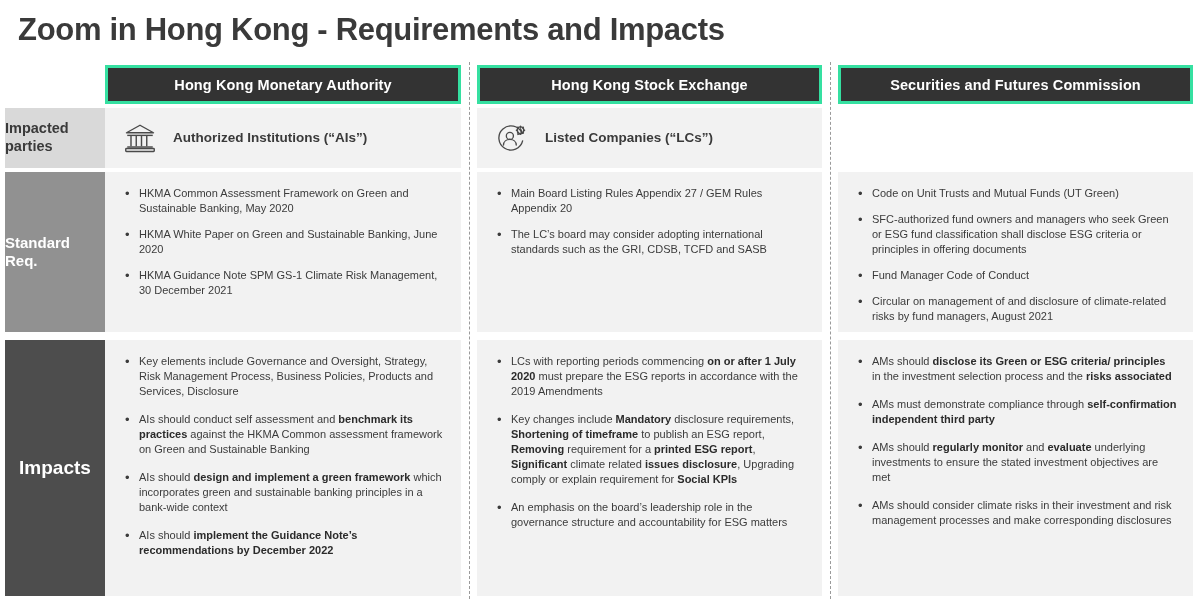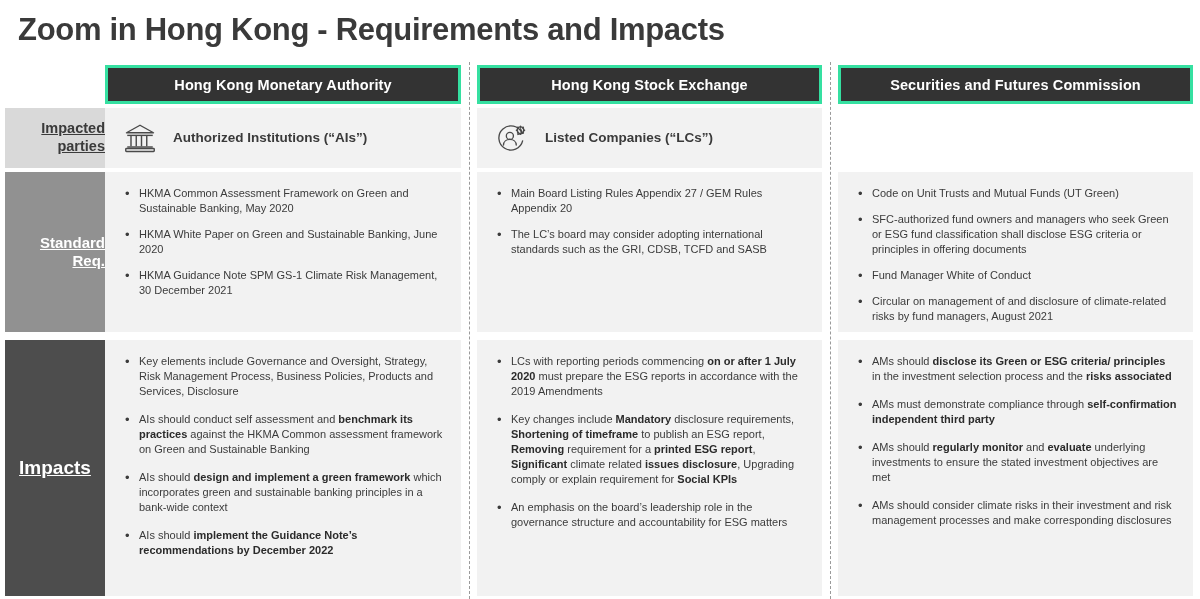--- a/index.html
+++ b/index.html
@@ -65,37 +65,35 @@
   .ch3 { left: 838px;  width: 355px; }
 
   
   .row-label {
     position: absolute;
     left: 5px;
     width: 100px;
     display: flex;
     align-items: center;
     justify-content: center;
-    text-align: right;
+    text-align: left;
     font-weight: bold;
     line-height: 1.22;
-    text-decoration: underline;
   }
   .rl-parties {
     top: 46px; height: 60px;
     background: #d9d9d9;
     color: #3a3a3a;
     font-size: 14.5px;
   }
   .rl-standard {
     top: 110px; height: 160px;
     background: #919191;
     color: #ffffff;
     font-size: 15px;
-    padding-left: 33px;
   }
   .rl-impacts {
     top: 278px; height: 256px;
     background: #4d4d4d;
     color: #ffffff;
     font-size: 19px;
   }
 
   
   .cell {
@@ -234,21 +232,21 @@
     <div class="cell c2 row-standard">
       <ul class="bullets">
           <li>Main Board Listing Rules Appendix 27 / GEM Rules Appendix 20</li>
           <li>The LC’s board may consider adopting international standards such as the GRI, CDSB, TCFD and SASB</li>
         </ul>
     </div>
     <div class="cell c3 row-standard">
       <ul class="bullets">
           <li>Code on Unit Trusts and Mutual Funds (UT Green)</li>
           <li>SFC-authorized fund owners and managers who seek Green or ESG fund classification shall disclose ESG criteria or principles in offering documents</li>
-          <li>Fund Manager White of Conduct</li>
+          <li>Fund Manager Code of Conduct</li>
           <li>Circular on management of and disclosure of climate-related risks by fund managers, August 2021</li>
         </ul>
     </div>
 
     <div class="cell c1 row-impacts">
       <ul class="bullets tight">
           <li>Key elements include Governance and Oversight, Strategy, Risk Management Process, Business Policies, Products and Services, Disclosure</li>
           <li>AIs should conduct self assessment and <b>benchmark its practices</b> against the HKMA Common assessment framework on Green and Sustainable Banking</li>
           <li>AIs should <b>design and implement a green framework</b> which incorporates green and sustainable banking principles in a bank-wide context</li>
           <li>AIs should <b>implement the Guidance Note’s recommendations by December 2022</b></li>

